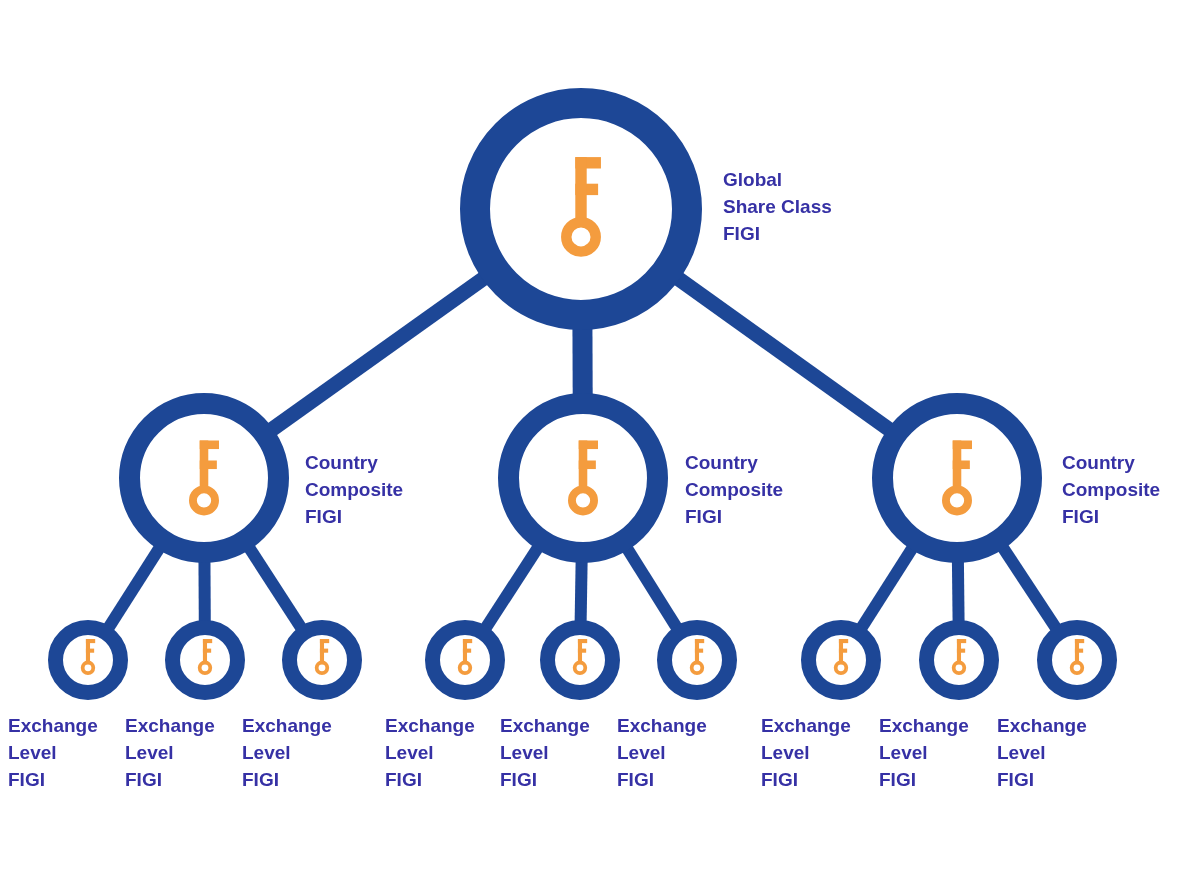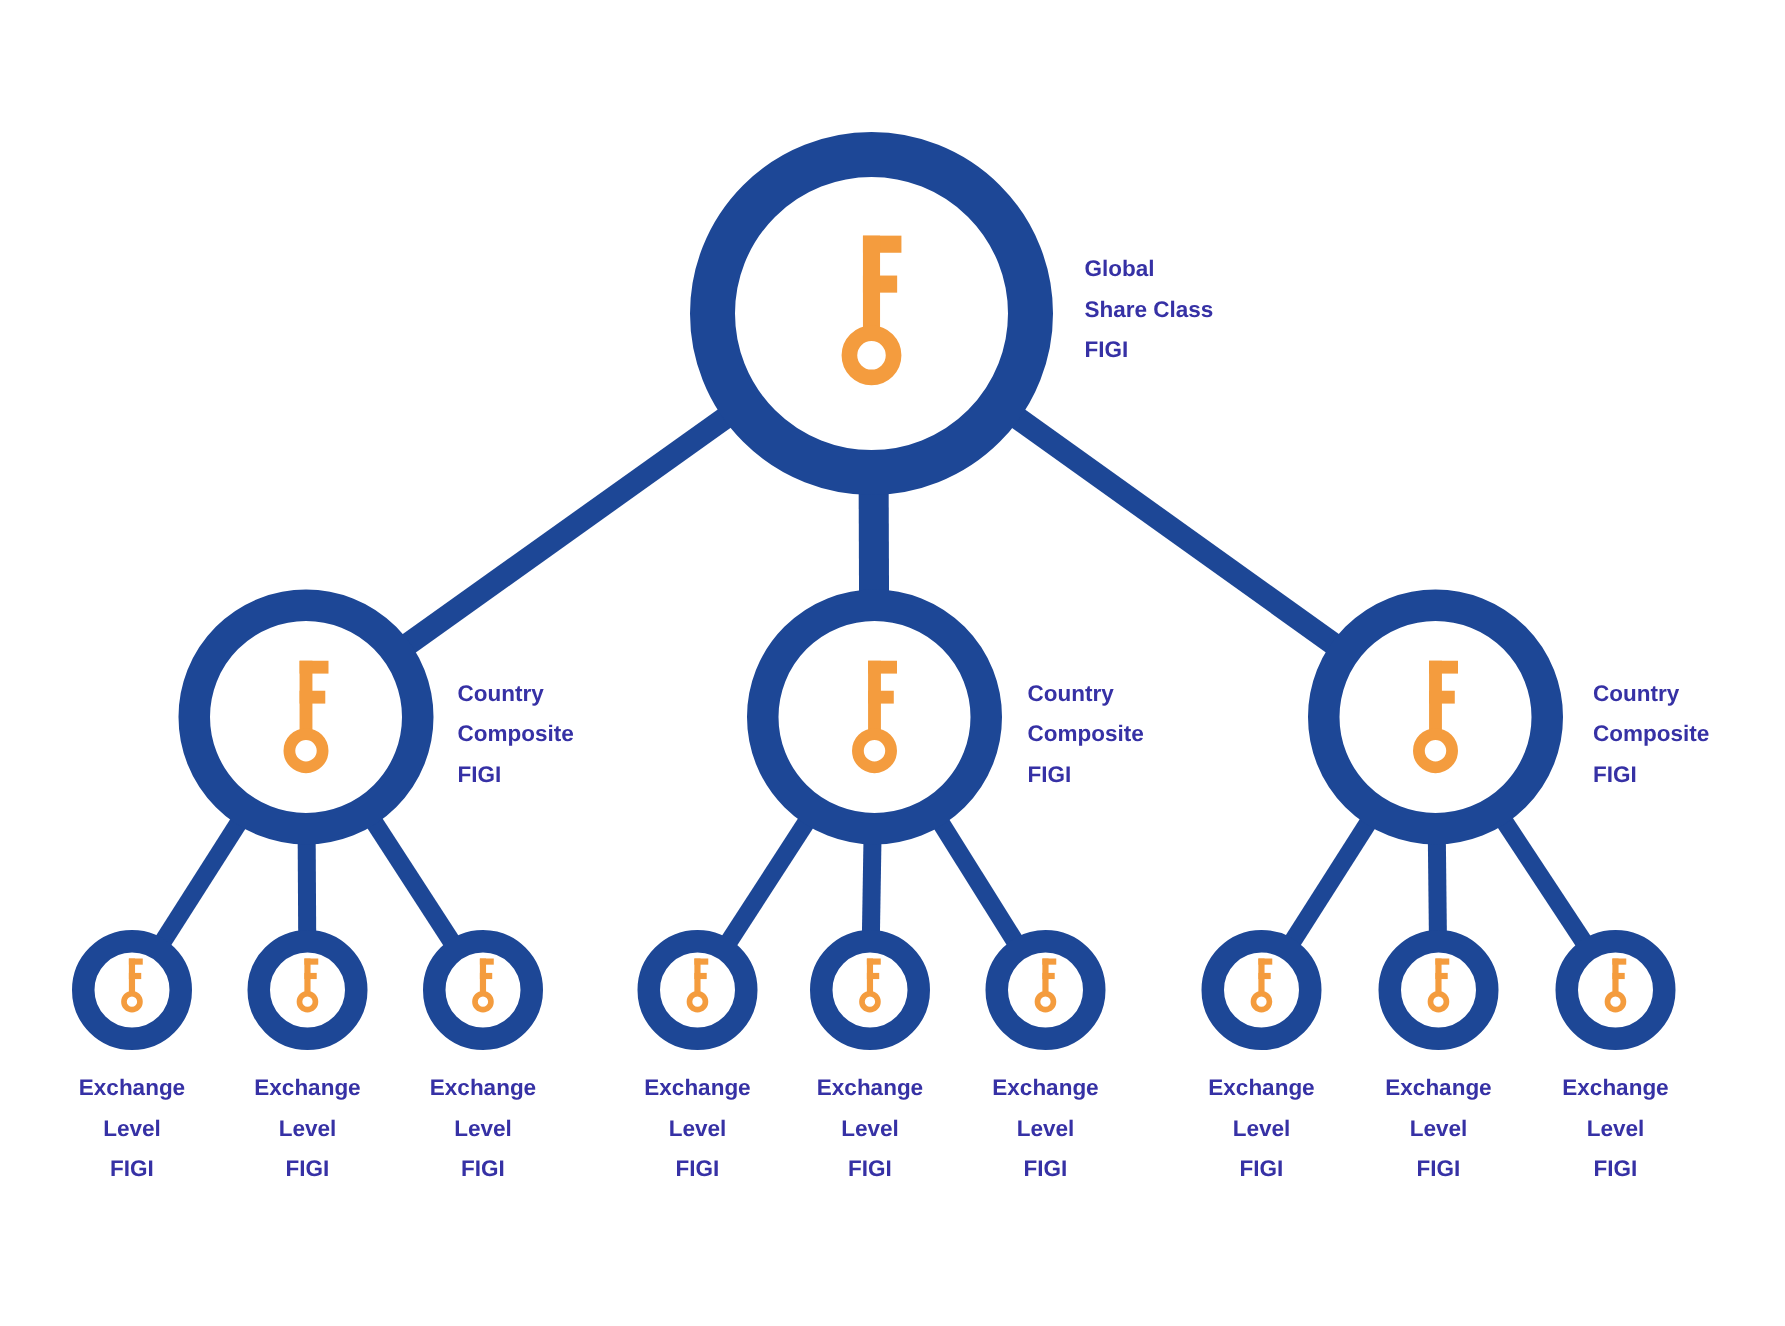--- a/index.html
+++ b/index.html
@@ -23,25 +23,25 @@
   .edge-child{stroke-width:12;}
   .node{fill:#ffffff;stroke:var(--ring-blue);}
   .node-root{stroke-width:30;}
   .node-country{stroke-width:21;}
   .node-exchange{stroke-width:15;}
   #figi-key rect{fill:var(--key-orange);}
   #figi-key circle{fill:none;stroke:var(--key-orange);stroke-width:11;}
   .label{
     position:absolute;
     color:var(--label-blue);
-    font-size:15px;font-weight:bold;line-height:27px;
+    font-size:19px;font-weight:bold;line-height:27px;
     white-space:nowrap;
   }
   .label span{display:block;}
-  .label-center{width:160px;text-align:center;}
+  .label-center{width:160px;text-align:left;}
 </style>
 </head>
 <body>
 
 <div class="stage">
 
   <svg width="1190" height="884" viewBox="0 0 1190 884">
     <defs>
       <g id="figi-key">
         <rect x="19" y="0" width="27" height="12"></rect>

